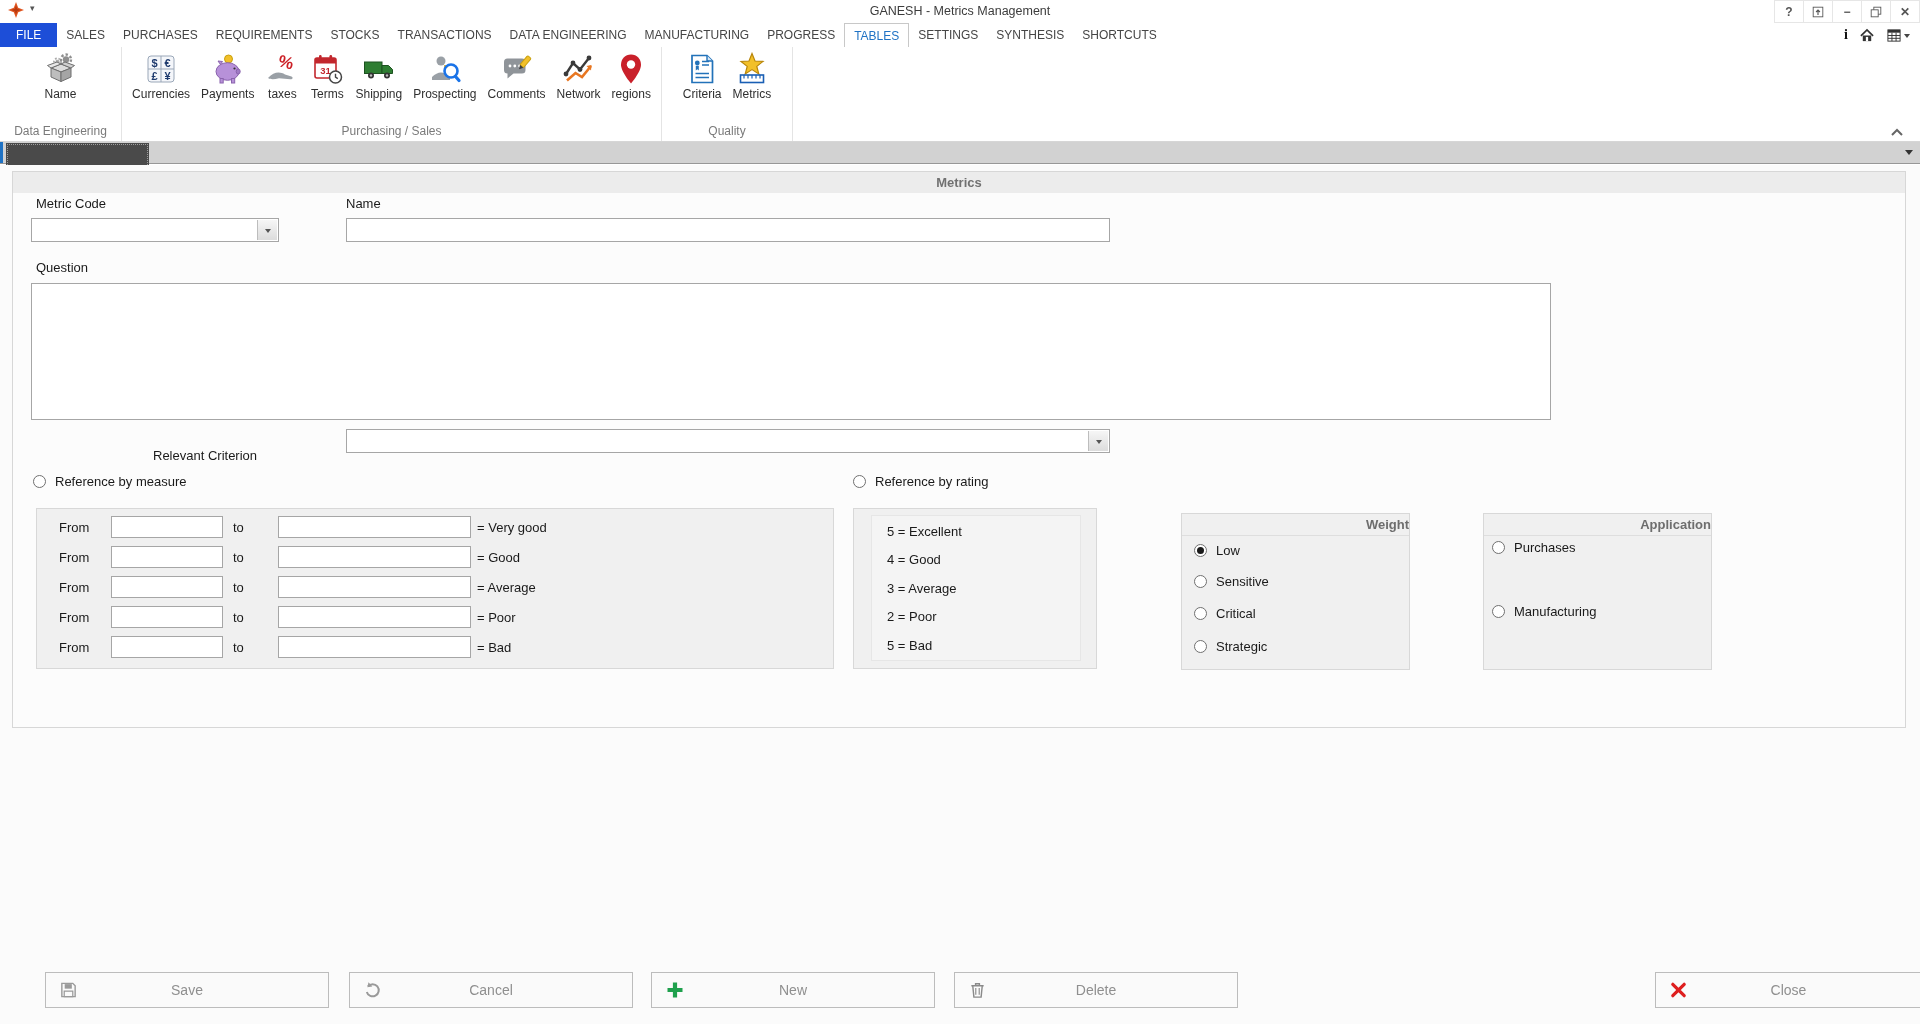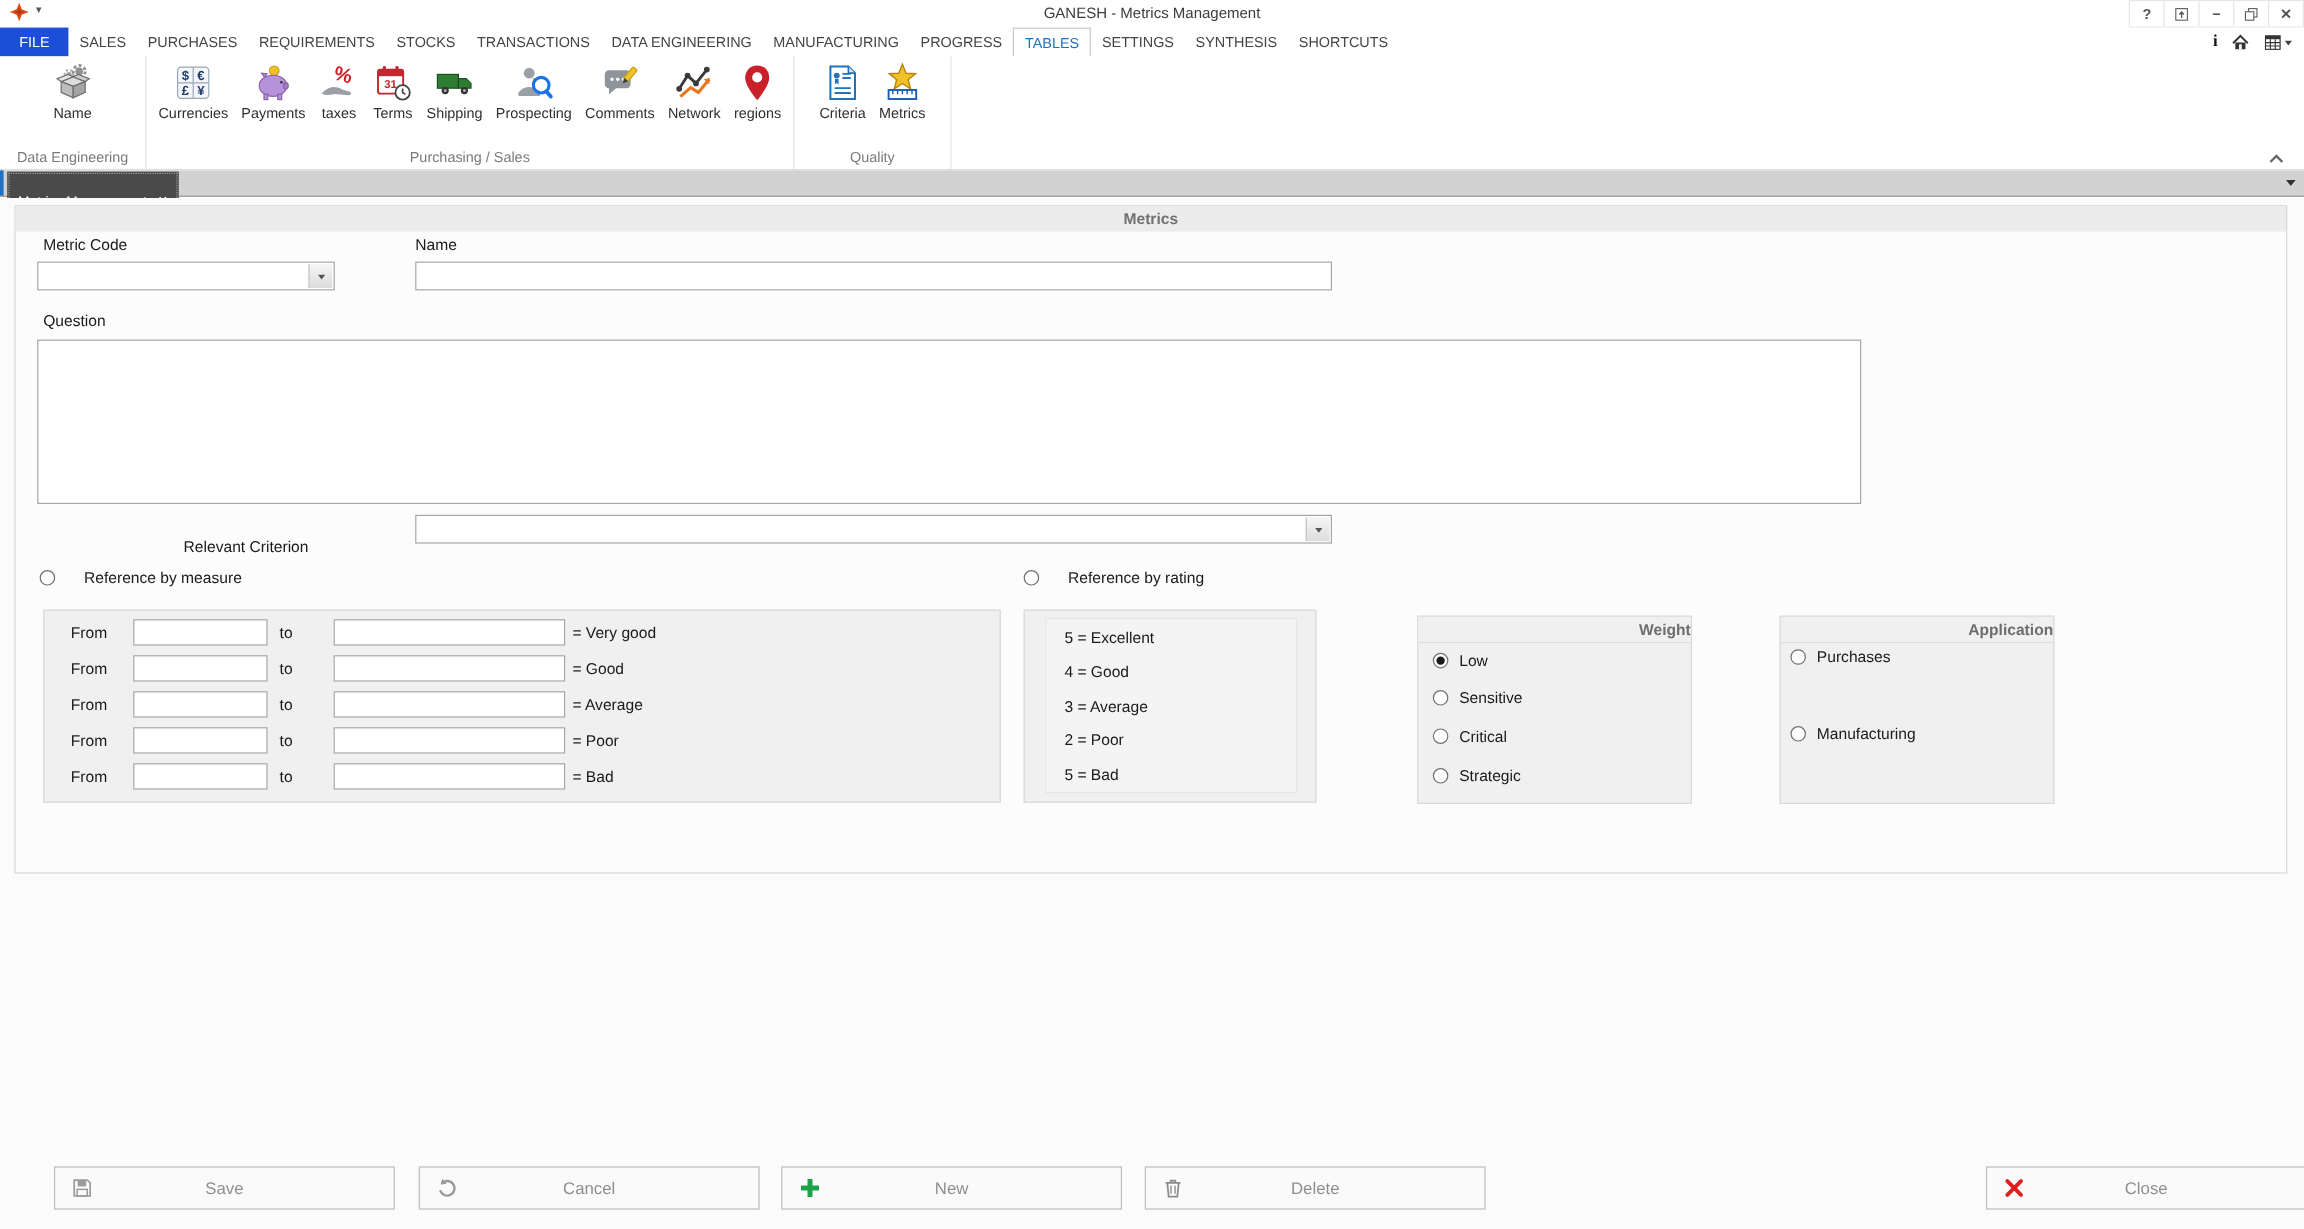--- a/index.html
+++ b/index.html
@@ -48,21 +48,21 @@
   .panel-header{height:21px;background:#ececec;text-align:center;font-size:13px;font-weight:bold;color:#717171;line-height:21px}
   .flabel{position:absolute;font-size:13px;color:#1a1a1a;white-space:nowrap}
   .tinput{position:absolute;background:#fff;border:1px solid #a6a6a6;box-sizing:border-box;font-size:13px;padding:0 4px;font-family:inherit;color:#1a1a1a;outline:none}
   textarea.tinput{resize:none;padding:3px 4px}
   .combo{position:absolute;box-sizing:border-box;background:#fff;border:1px solid #a6a6a6}
   .combo .dd{position:absolute;top:1px;right:1px;bottom:1px;width:19px;background:linear-gradient(#f6f6f6,#dcdcdc);border-left:1px solid #bdbdbd;display:flex;align-items:center;justify-content:center}
   .dd-caret{width:0;height:0;border:3.5px solid transparent;border-top:4.5px solid #555;margin-top:5px}
 
   .radio{width:13px;height:13px;border:1px solid #707070;border-radius:50%;background:#fff;box-sizing:border-box;position:relative;flex:none}
   .radio.sel::after{content:"";position:absolute;left:2px;top:2px;right:2px;bottom:2px;background:#1a1a1a;border-radius:50%}
-  .refopt{position:absolute;display:flex;align-items:center;gap:24px;font-size:13px;color:#1a1a1a;cursor:default}
+  .refopt{position:absolute;display:flex;align-items:center;gap:9px;font-size:13px;color:#1a1a1a;cursor:default}
 
   .subpanel{position:absolute;background:#f0f0f0;border:1px solid #d8d8d8;box-sizing:border-box}
   .measure{left:23px;top:336px;width:798px;height:161px}
   .mrow{position:absolute;left:0;right:0;height:24px}
   .mrow .from{position:absolute;left:22px;top:4px;font-size:13px;color:#1a1a1a}
   .mrow .in1{left:74px;top:0;width:112px;height:22px}
   .mrow .to{position:absolute;left:196px;top:4px;font-size:13px;color:#1a1a1a}
   .mrow .in2{left:241px;top:0;width:193px;height:22px}
   .mrow .res{position:absolute;left:440px;top:4px;font-size:13px;color:#1a1a1a}
 

